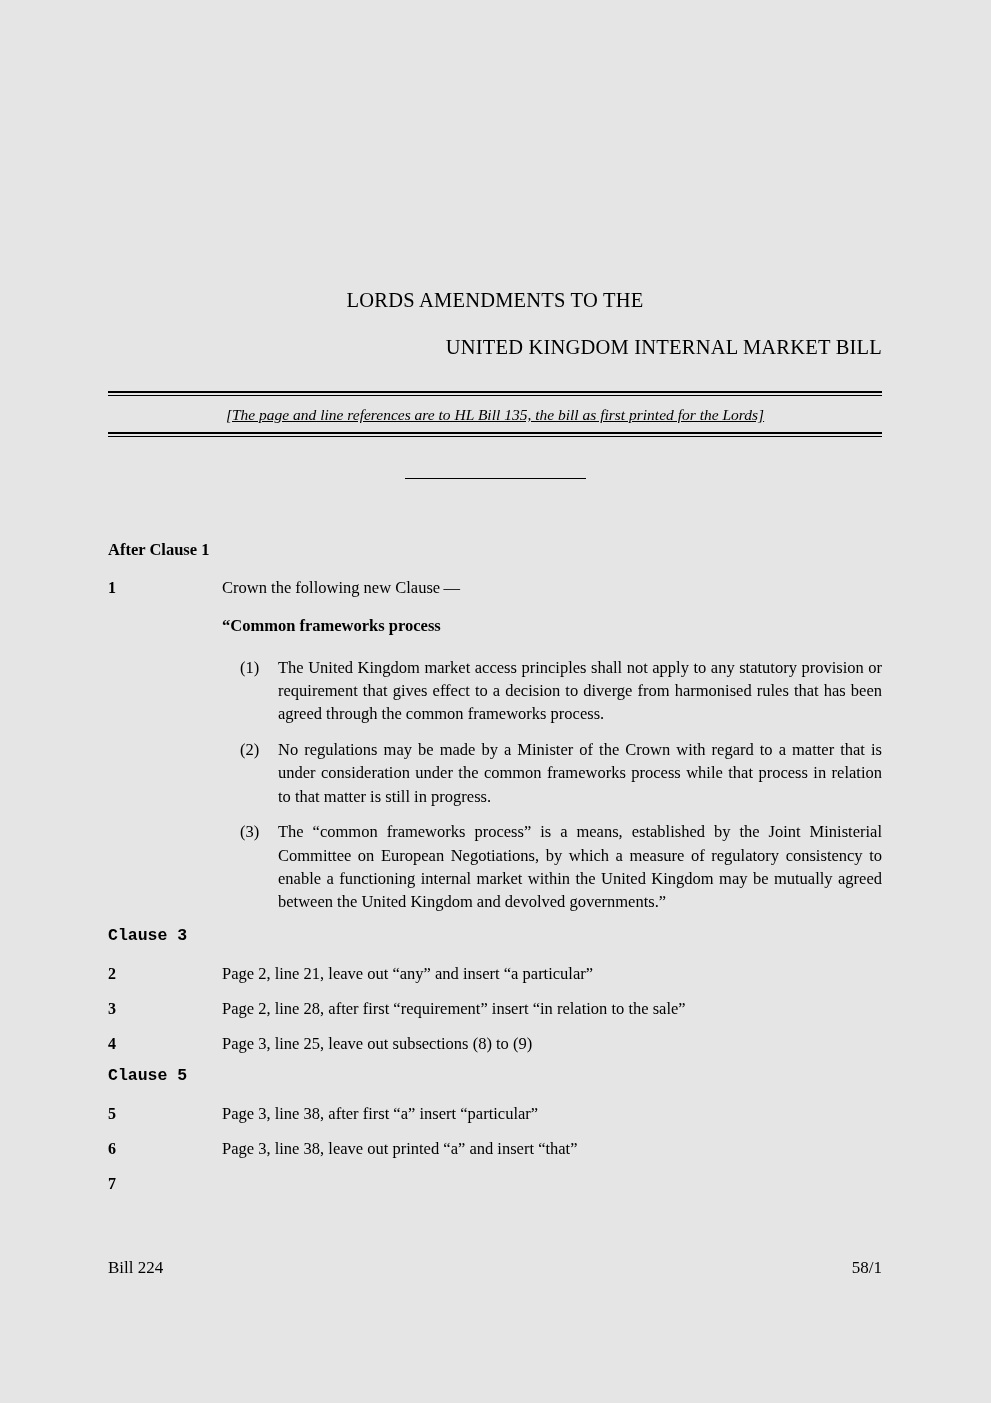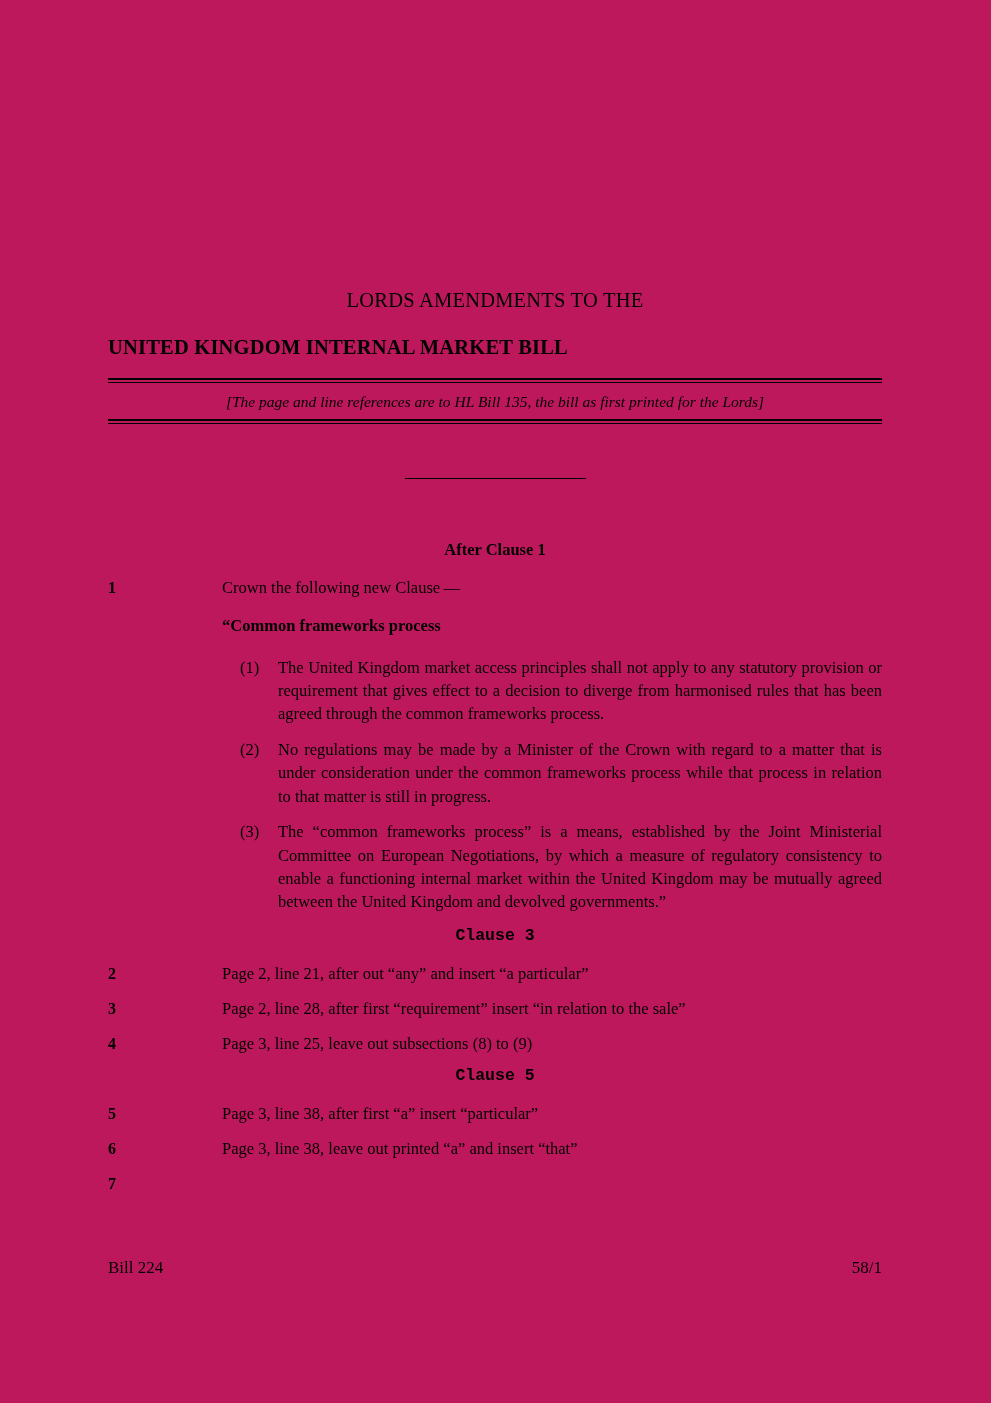--- a/index.html
+++ b/index.html
@@ -9,53 +9,54 @@
   }
   body {
     font-family: "Liberation Serif", "DejaVu Serif", serif;
     color: #000000;
   }
   .page {
     position: relative;
     width: 991px;
     height: 1403px;
     margin: 0 auto;
-    background: #be185d;
+    background: #e5e5e5;
     overflow: hidden;
   }
 
   
   .header-block {
     position: absolute;
     left: 108px;
     top: 288px;
     width: 774px;
   }
   .doc-title-1 {
     text-align: center;
     font-size: 20.5px;
     letter-spacing: 0.2px;
     font-weight: 400;
     line-height: 1.2;
   }
   .doc-title-2 {
-    text-align: left;
+    text-align: right;
     font-size: 20.5px;
-    font-weight: 700;
+    font-weight: 400;
     letter-spacing: 0.2px;
     line-height: 1.2;
     margin-top: 22px;
   }
 
   
   .note-band {
     position: absolute;
     left: 108px;
-    top: 378px;
-    width: 774px;
+    top: 391px;
+    width: 774px;
+    text-decoration: underline;
   }
   .rule-double {
     border-top: 2.2px solid #000;
     border-bottom: 1.2px solid #000;
     height: 2px;
   }
   .note-text {
     text-align: center;
     font-style: italic;
     font-size: 15.5px;
@@ -74,21 +75,20 @@
 
   
   .content {
     position: absolute;
     left: 108px;
     top: 540px;
     width: 774px;
   }
 
   .section-heading {
-    text-align: center;
     font-weight: 700;
     font-size: 16.5px;
     margin: 0 0 16px 0;
     line-height: 1.2;
   }
   .section-heading.spaced-top {
     font-family: Liberation Mono, monospace;
   }
 
   .amendment {
@@ -205,21 +205,21 @@
           <span class="sub-text">The “common frameworks process” is a means, established by the Joint Ministerial Committee on European Negotiations, by which a measure of regulatory consistency to enable a functioning internal market within the United Kingdom may be mutually agreed between the United Kingdom and devolved governments.”</span>
         </div>
       </div>
     </div>
 
     <div class="section-heading spaced-top">Clause 3</div>
 
     <div class="amend-rows">
       <div class="amendment">
         <div class="amend-num">2</div>
-        <div class="amend-body">Page 2, line 21,  after out “any” and insert “a particular”</div>
+        <div class="amend-body">Page 2, line 21,  leave out “any” and insert “a particular”</div>
       </div>
       <div class="amendment">
         <div class="amend-num">3</div>
         <div class="amend-body">Page 2, line 28,  after first “requirement” insert “in relation to the sale”</div>
       </div>
       <div class="amendment">
         <div class="amend-num">4</div>
         <div class="amend-body">Page  3, line 25, leave out subsections (8) to (9)</div>
       </div>
     </div>

